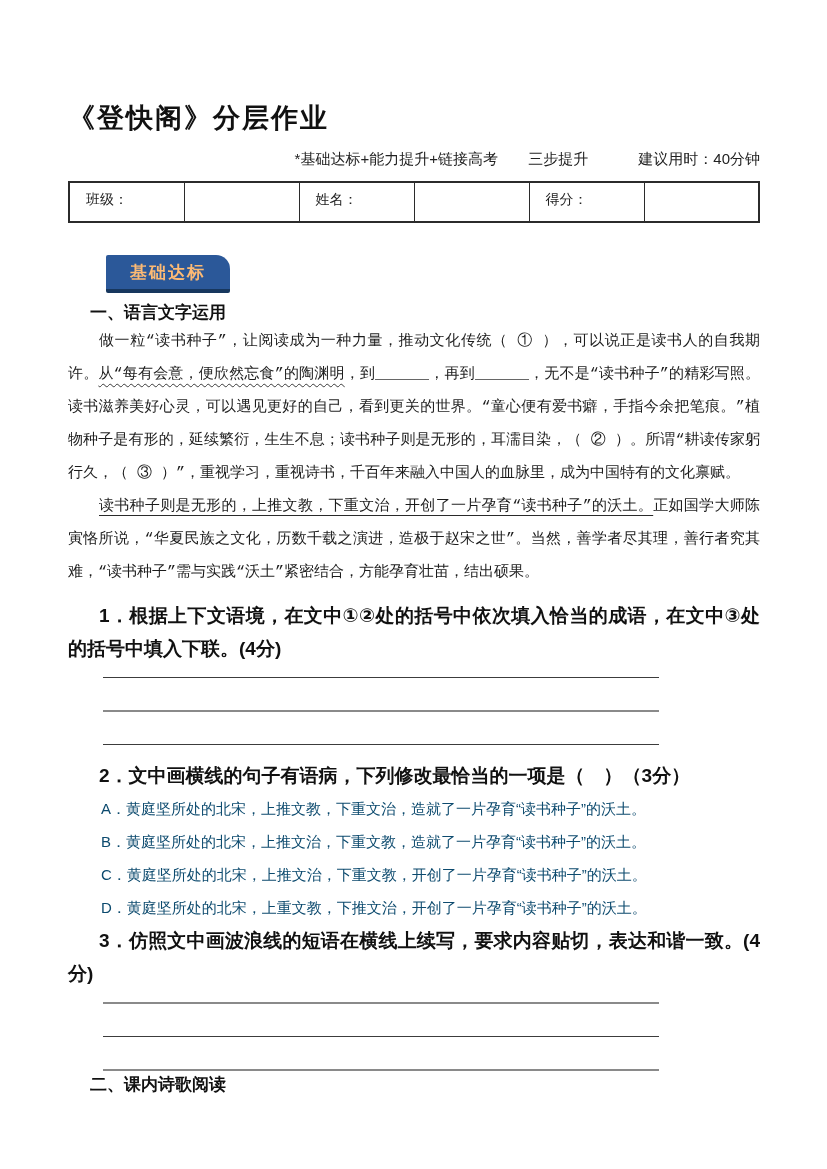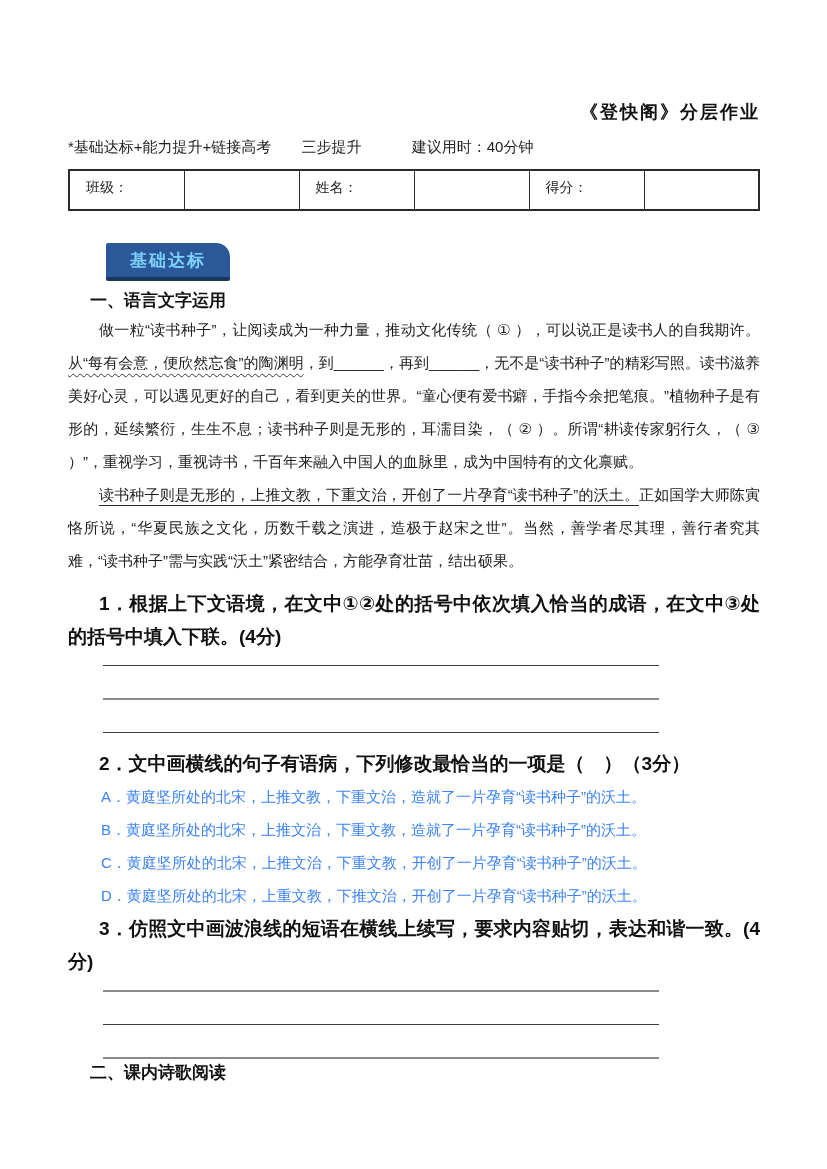--- a/index.html
+++ b/index.html
@@ -3,66 +3,66 @@
 <meta charset="utf-8">
 <style>
   html,body{margin:0;padding:0;background:#ffffff;}
   .page{
     width:827px;height:1169px;background:#ffffff;position:relative;
     box-sizing:border-box;padding:100px 67px 0 68px;
     font-family:"Liberation Sans","DejaVu Sans",sans-serif;color:#1c1c1c;
     overflow:hidden;
   }
   .doc-title{
-    font-size:18px;font-weight:bold;text-align:right;margin:0 0 14px 0;
+    font-size:27px;font-weight:bold;text-align:left;margin:0 0 14px 0;
     letter-spacing:2px;color:#111;
   }
   .subtitle{
-    text-align:left;font-size:15px;font-weight:500;color:#222;margin:0 0 12px 0;
+    text-align:right;font-size:15px;font-weight:500;color:#222;margin:0 0 12px 0;
     white-space:nowrap;
   }
   .subtitle .gap-sm{margin-left:26px;}
   .subtitle .gap-lg{margin-left:46px;}
   table.info{
     width:100%;border-collapse:collapse;margin-top:8px;
     border:2px solid #2b2b2b;table-layout:fixed;
   }
   table.info td{
     border:1px solid #2b2b2b;height:34px;font-size:14px;color:#222;
     padding:0 0 4px 16px;vertical-align:middle;
   }
   .badge{
     display:inline-block;margin:32px 0 0 38px;
-    background:#2b5899;color:#7dd3fc;font-weight:bold;font-size:17px;
+    background:#2b5899;color:#fdba74;font-weight:bold;font-size:17px;
     letter-spacing:2px;padding:6px 24px 5px 24px;
     border-radius:2px 14px 2px 2px;border-bottom:4px solid #17375e;
   }
   .part-heading{
     font-weight:bold;font-size:17px;color:#111;margin:10px 0 0 22px;line-height:20px;
   }
-  .passage{margin-top:2px;}
+  .passage{margin-top:2px;font-family:Liberation Mono, monospace;}
   .passage p{
     font-size:15px;line-height:33px;margin:0;text-align:justify;
     text-indent:31px;color:#1c1c1c;
   }
   .wavy{
     text-decoration-line:underline;text-decoration-style:wavy;
     text-decoration-thickness:1px;text-underline-offset:5px;text-decoration-color:#3a3a3a;
   }
   .uline{
     text-decoration-line:underline;text-decoration-style:solid;
     text-decoration-thickness:1px;text-underline-offset:5px;text-decoration-color:#2a2a2a;
   }
   .qstem{
     font-weight:bold;font-size:19px;line-height:33px;margin:0;
     text-indent:31px;text-align:justify;color:#111;
   }
   .qstem.q1{margin-top:10px;}
   .option{
-    font-size:15px;line-height:33px;margin:0;padding-left:33px;color:#3b82f6;
+    font-size:15px;line-height:33px;margin:0;padding-left:33px;color:#0c4a6e;
   }
   .rules{margin-left:35px;}
   .rule{width:556px;height:32px;border-bottom:1px solid #3c3c3c;}
   .rule.first{height:12px;}
   .rule.thick{border-bottom:2px solid #8a8a8a;}
   .part2{margin-top:4px;}
 </style>
 </head>
 <body>
 

